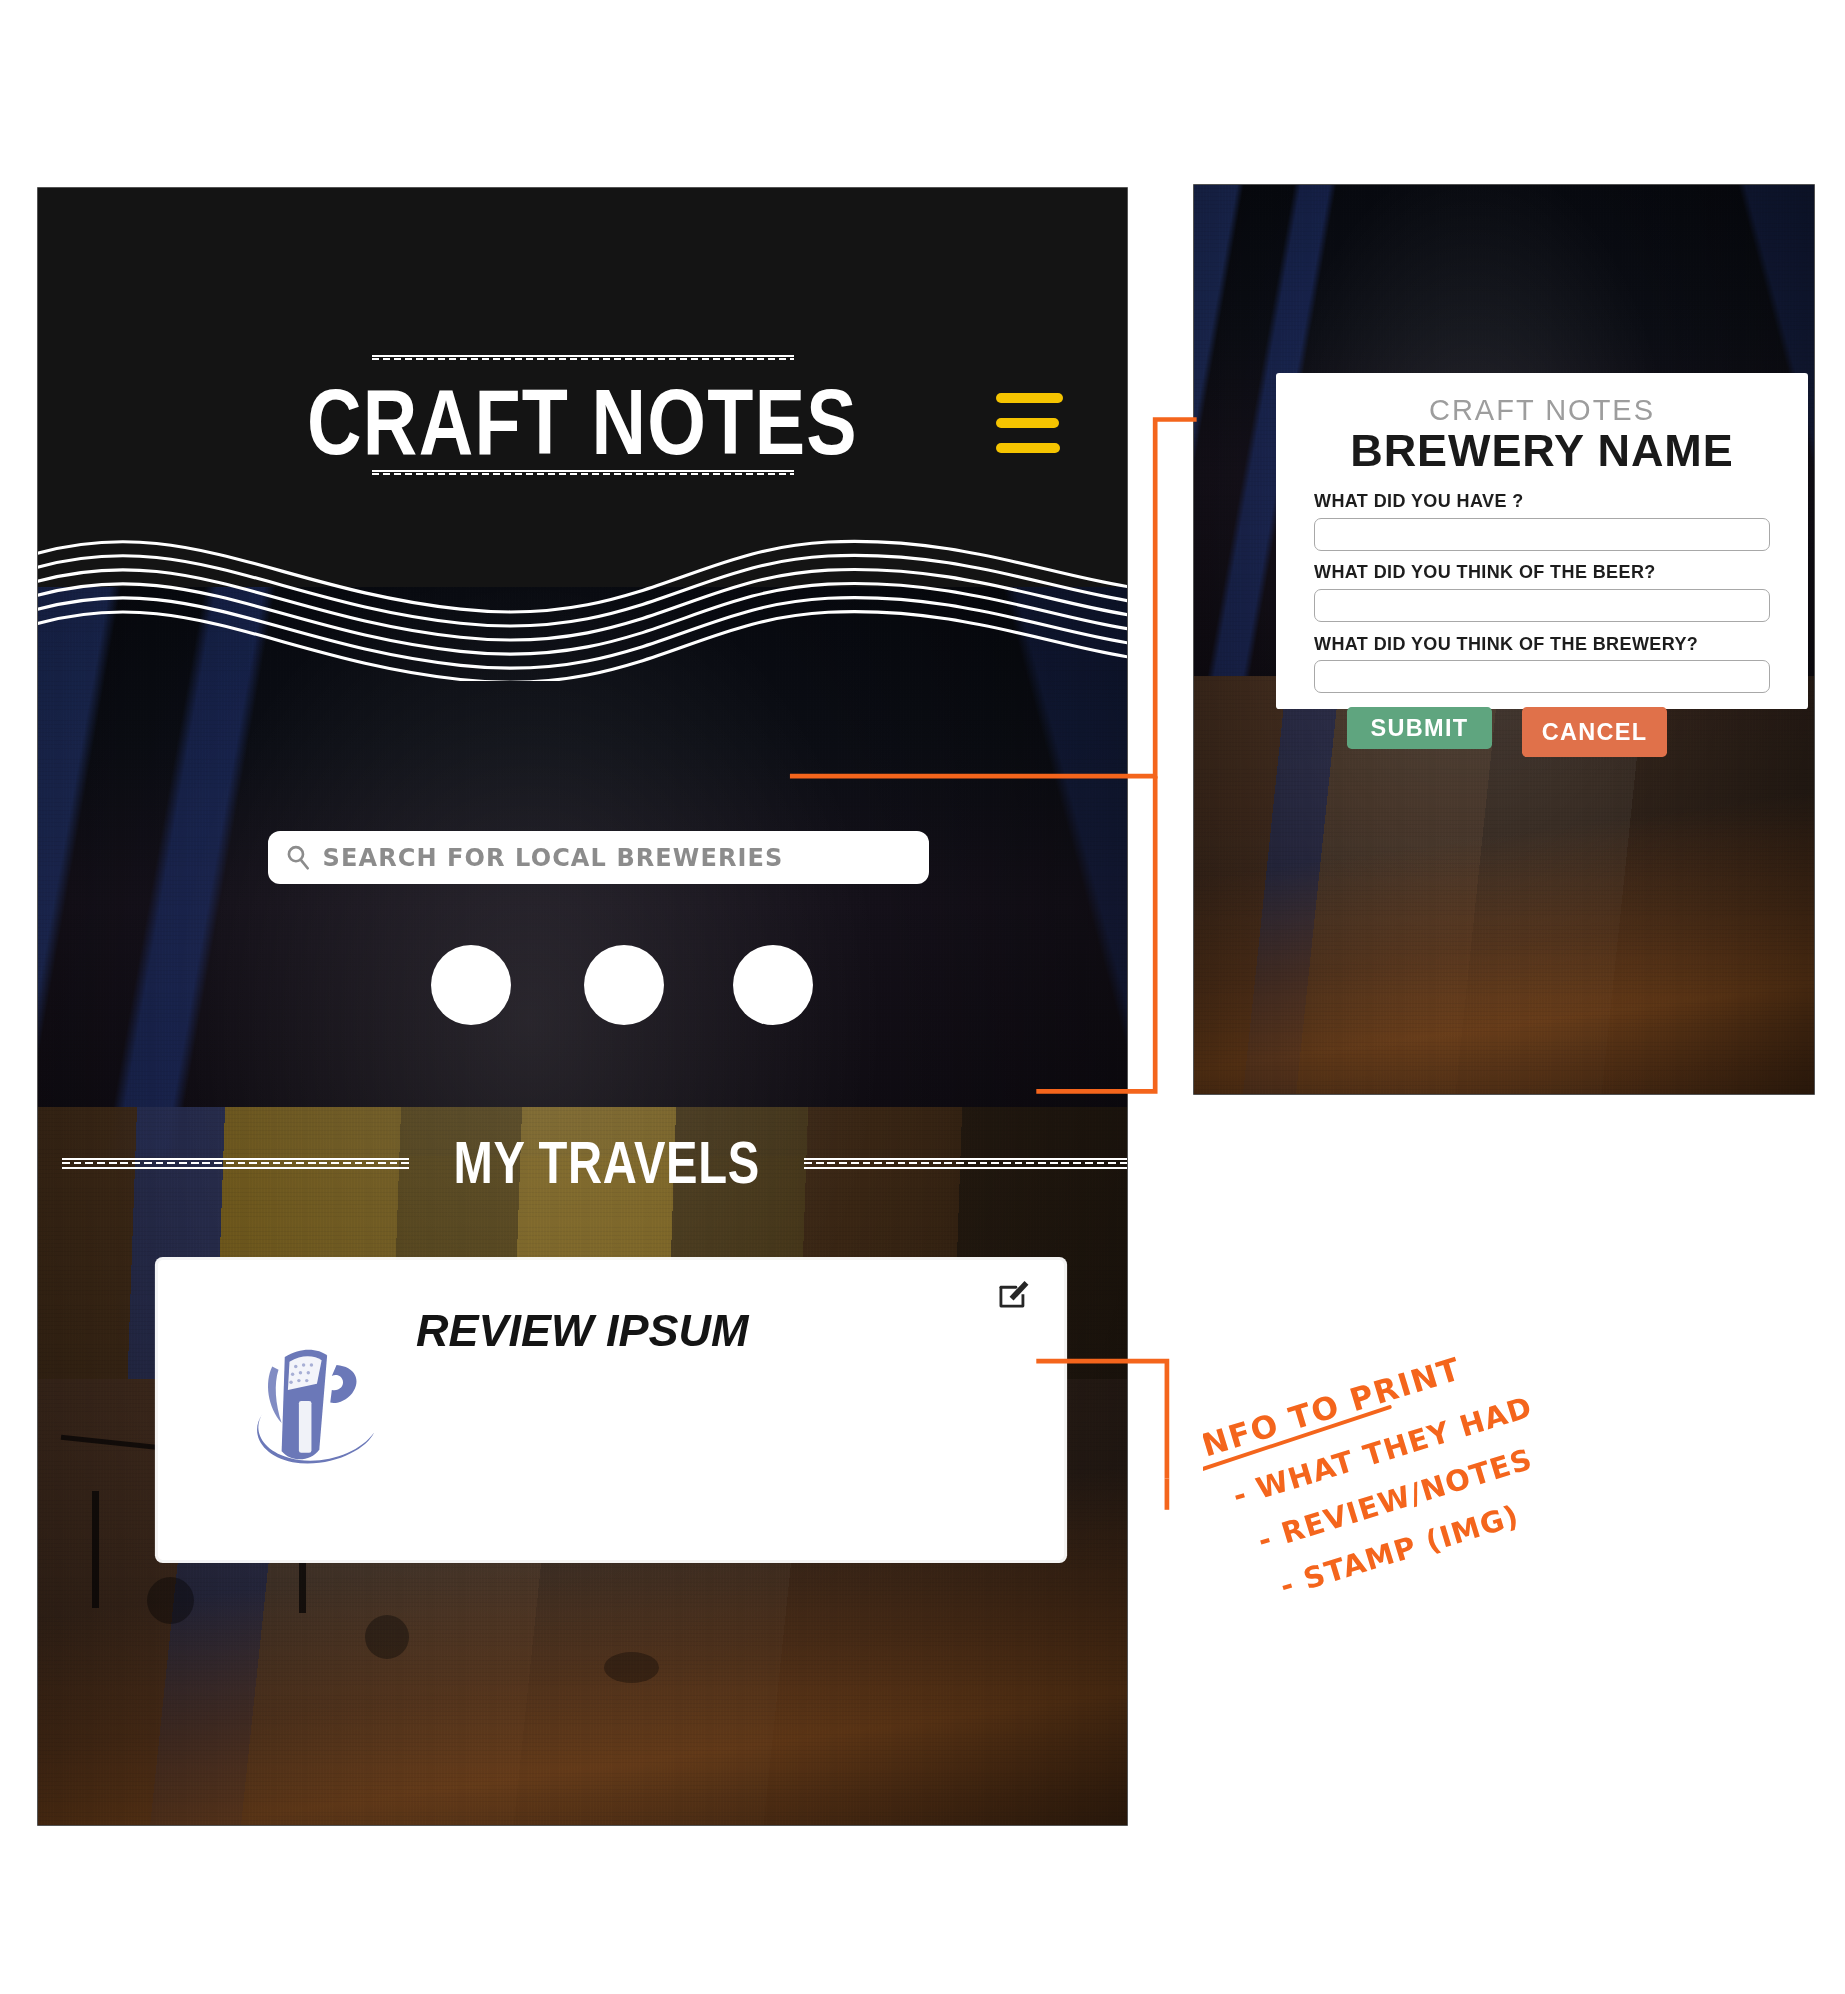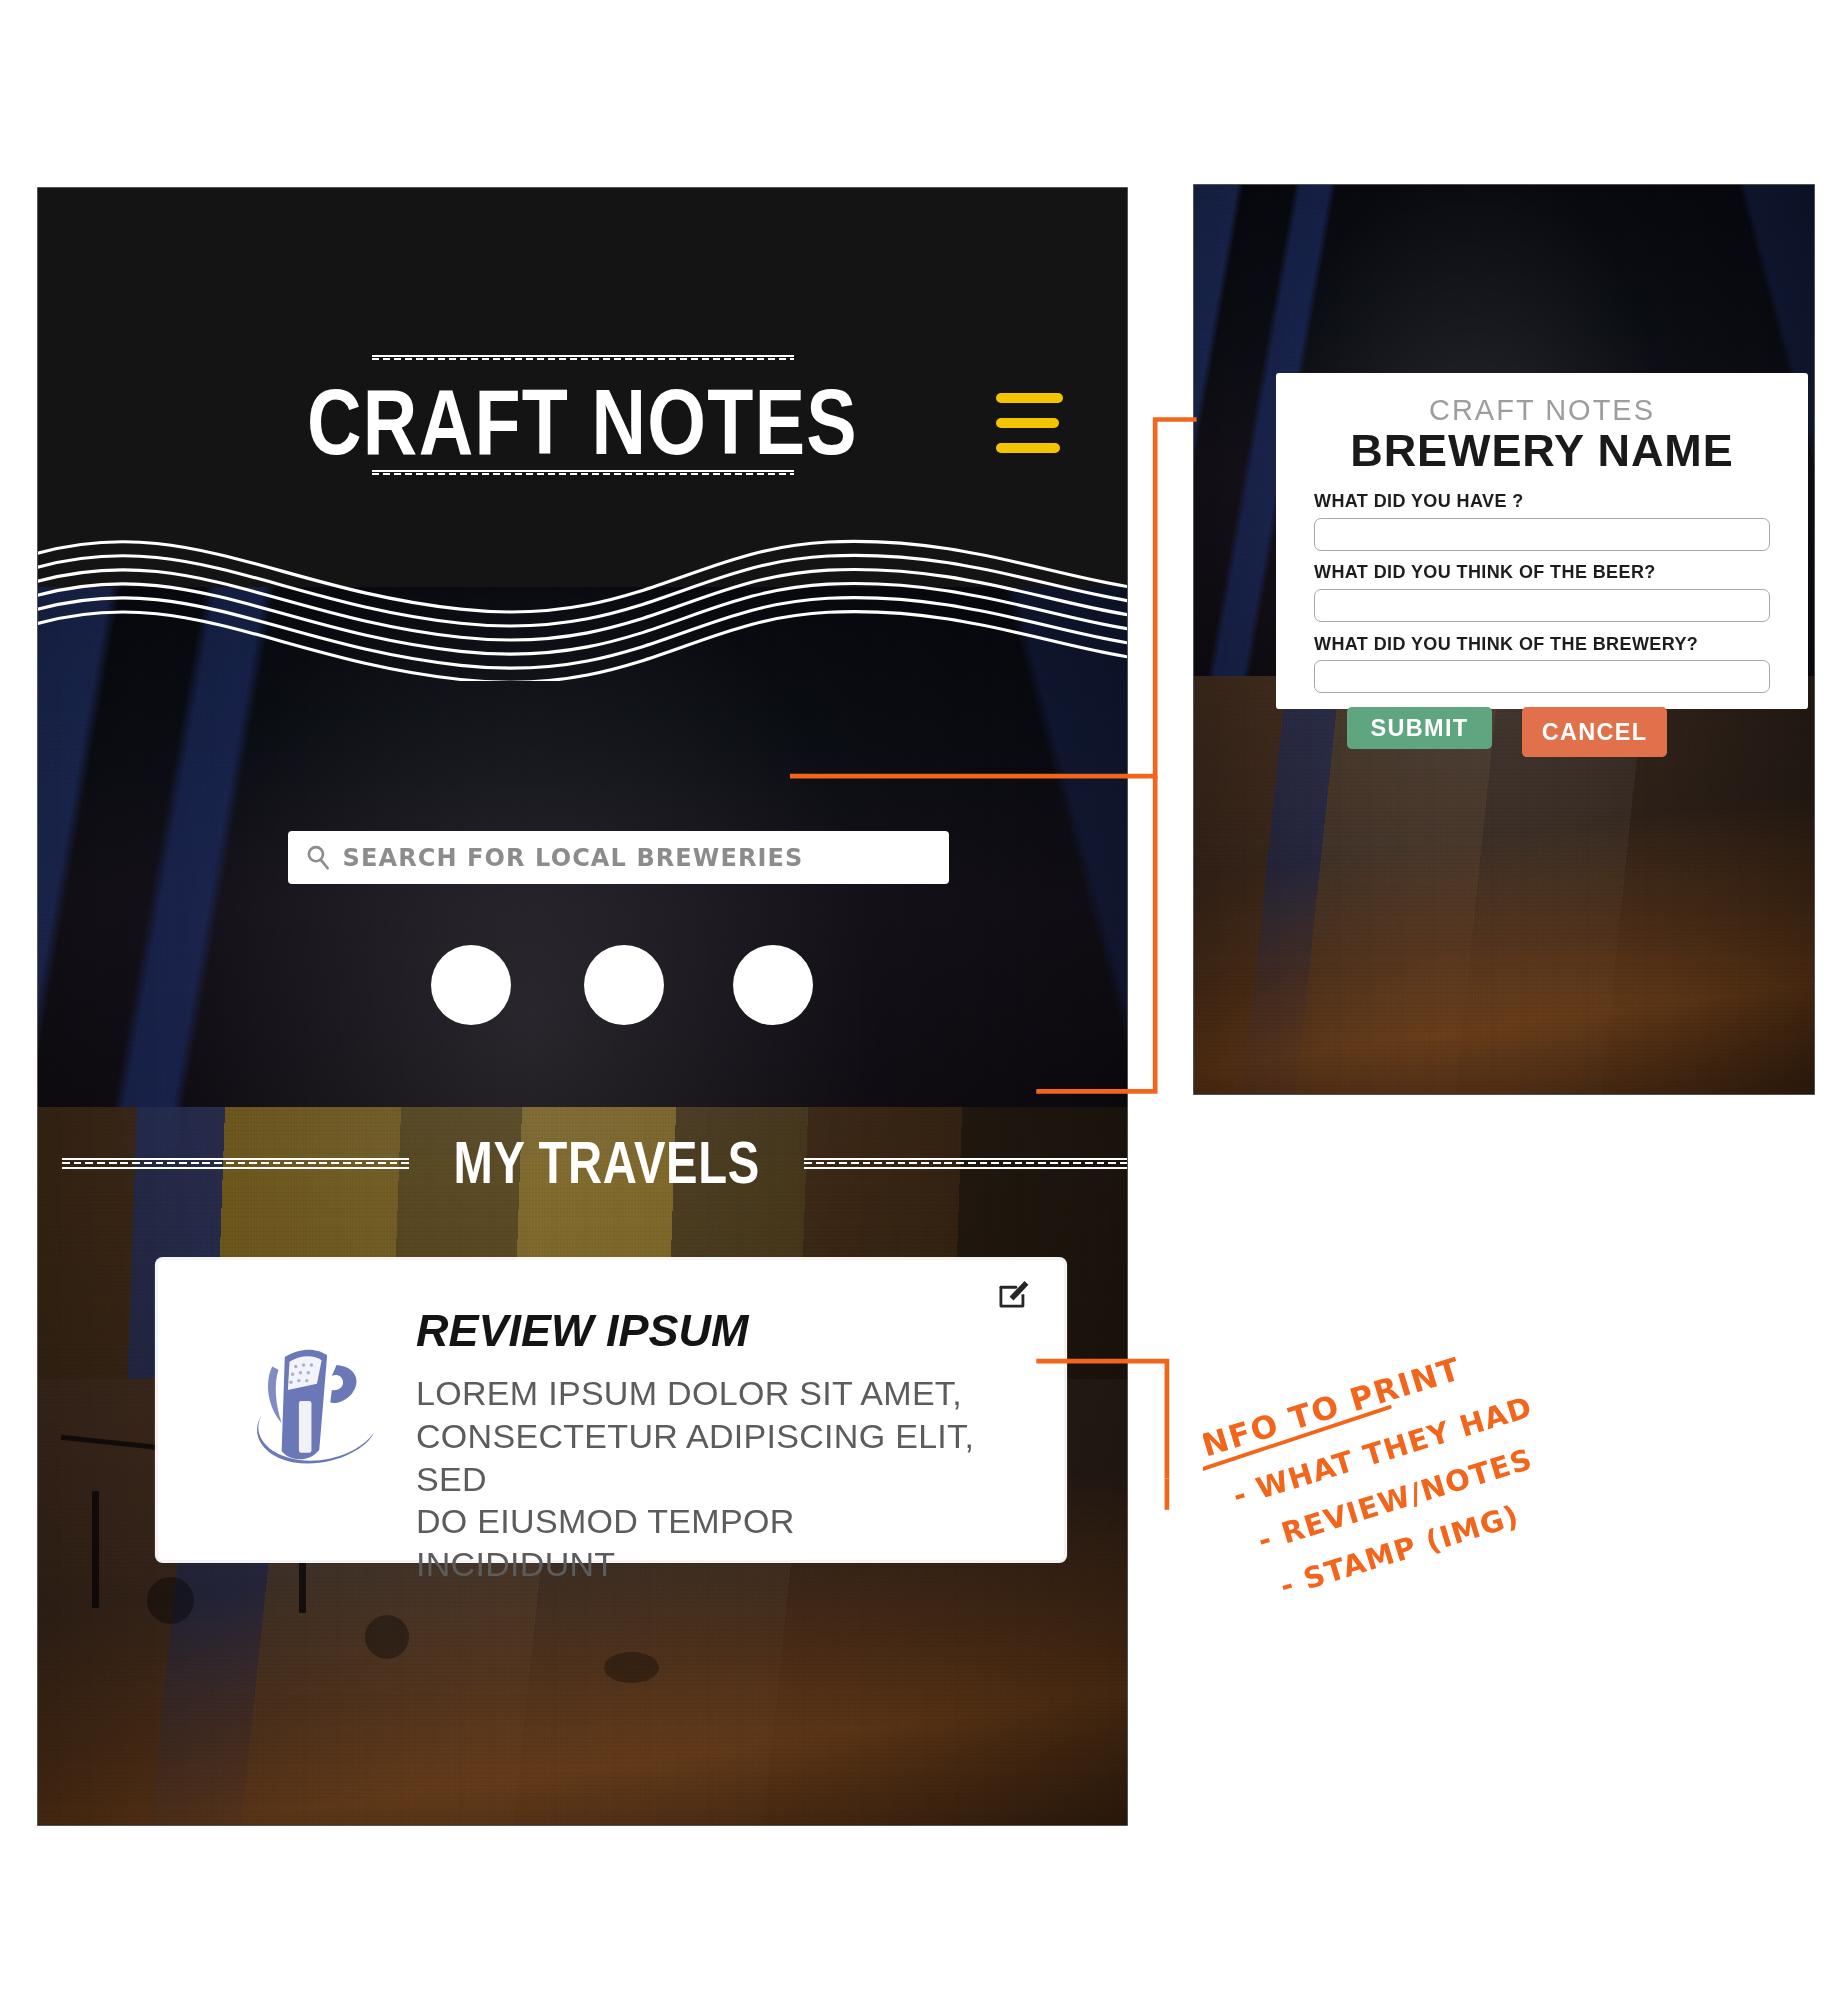--- a/index.html
+++ b/index.html
@@ -75,22 +75,22 @@
   
   #wave{position:absolute;left:0;top:329px;width:100%;height:164px;z-index:5;pointer-events:none;}
 
   #left-photo{position:absolute;left:0;top:399px;width:100%;height:1238px;z-index:1;}
   #left-photo .band-a{position:absolute;left:0;top:0;width:100%;height:46%;}
   #left-photo .band-b{position:absolute;left:0;top:42%;width:100%;height:26%;}
   #left-photo .band-c{position:absolute;left:0;top:64%;width:100%;height:36%;}
 
   
   #search-bar{
-    position:absolute;left:250px;top:643px;width:661px;height:53px;
-    background:#fff;border-radius:4px;z-index:8;display:flex;align-items:center;padding:0 17px;box-sizing:border-box;
+    position:absolute;left:230px;top:643px;width:661px;height:53px;
+    background:#fff;border-radius:12px;z-index:8;display:flex;align-items:center;padding:0 17px;box-sizing:border-box;
   }
   #search-icon{width:26.6px;height:26.6px;flex:0 0 26.6px;margin-right:11px;}
   #search-placeholder{
     color:#8c8c8c;font-size:24px;letter-spacing:1.1px;
     font-family:"DejaVu Sans",sans-serif;font-weight:600;
   }
 
   
   .avatar{position:absolute;width:80px;height:80px;border-radius:50%;background:#fff;z-index:8;}
   #avatar-1{left:393px;top:757px;}
@@ -279,23 +279,20 @@
           <circle cx="72" cy="52" r="2.2"></circle>
           <circle cx="82" cy="52" r="2.2"></circle>
         <circle cx="60" cy="64" r="2.2"></circle>
           <circle cx="70" cy="62" r="2.2"></circle>
           <circle cx="80" cy="62" r="2.2"></circle>
       </g>
     </svg>
 
     <div id="card-text">
       <h3 id="card-title">REVIEW IPSUM</h3>
-      <p id="card-body">LOREM IPSUM DOLOR SIT AMET,
-CONSECTETUR ADIPISCING ELIT, SED
-DO EIUSMOD TEMPOR INCIDIDUNT</p>
     </div>
   </div>
 </div>
 
 <div id="right-panel">
   <div class="photo">
     <div class="layer band-a ph-top"></div>
     <div class="layer band-c ph-bot"></div>
     <div class="layer grain"></div>
     <div class="layer vig"></div>

